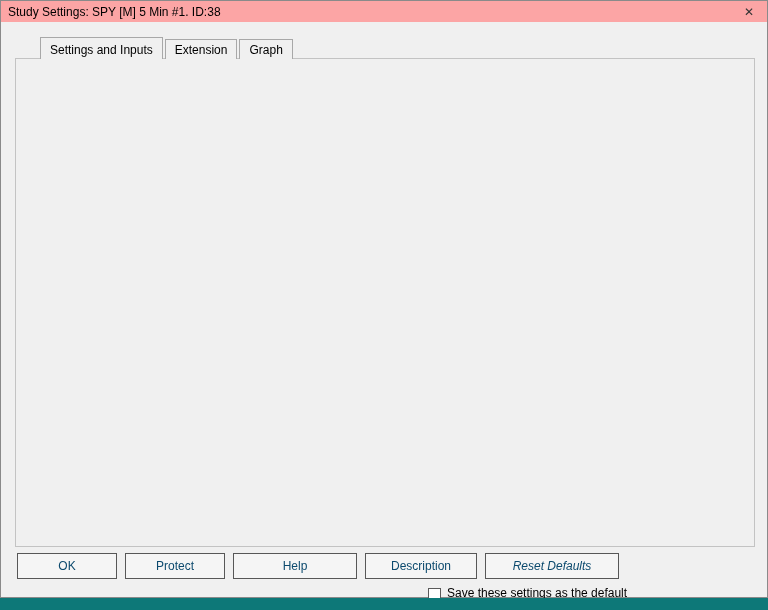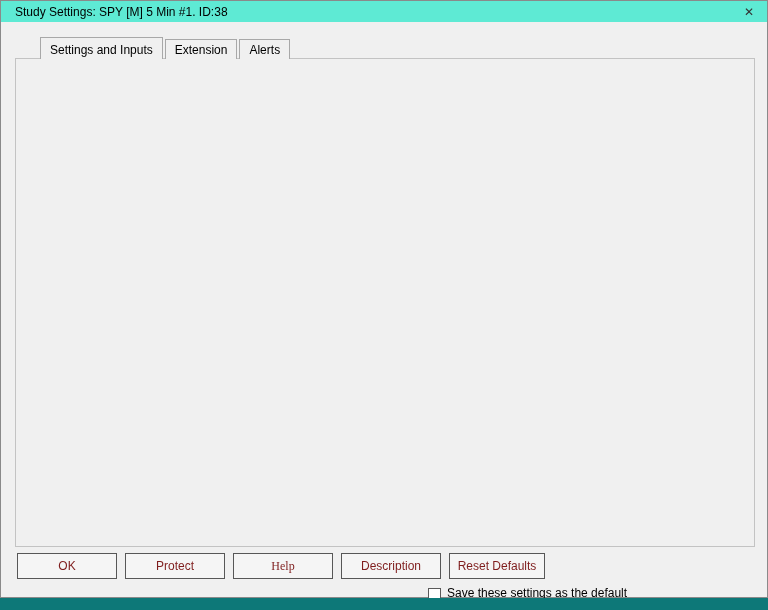--- a/index.html
+++ b/index.html
@@ -12,21 +12,21 @@
     position: relative;
     overflow: hidden;
   }
   .dialog {
     position: absolute; left: 0; top: 0; width: 768px; height: 598px;
     background: #f0f0f0;
     border: 1px solid #8a8a8a;
   }
   .titlebar {
     position: absolute; left: 0; top: 0; width: 100%; height: 21px;
-    background: #5eead4; display: flex; align-items: center; padding-left: 14px;
+    background: #fca5a5; display: flex; align-items: center; padding-left: 7px;
   }
   .title-text { font-size: 12px; color: #000; }
   .close-btn {
     position: absolute; right: 0; top: 0; width: 36px; height: 21px;
     display: flex; align-items: center; justify-content: center;
     font-size: 12px; color: #333; cursor: default;
   }
   .tab-strip {
     position: absolute; left: 15px; top: 36px; height: 22px;
     display: flex; align-items: flex-end; z-index: 3; padding-left: 24px;
@@ -106,40 +106,40 @@
     border: 1px solid #b4b4b4;
   }
   .groupbox .gb-label {
     position: absolute; left: 8px; top: -8px; background: #f0f0f0; padding: 0 4px;
   }
   .gb-text { position: absolute; left: 9px; top: 10px; white-space: nowrap; }
 
   .button-bar { position: absolute; left: 16px; top: 552px; display: flex; gap: 8px; }
   .btn {
     height: 26px; background: #f5f5f5; border: 1px solid #575757;
-    font-family: "Liberation Sans", sans-serif; font-size: 12px; color: #7f1d1d;
+    font-family: "Liberation Sans", sans-serif; font-size: 12px; color: #0c4a6e;
   }
   .save-default { position: absolute; left: 427px; top: 585px; }
 
   .bottom-strip { position: absolute; left: 0; top: 598px; width: 768px; height: 12px; background: #0d7878; }
 </style>
 </head>
 <body>
 
 <div class="dialog">
 
   <div class="titlebar">
     <span class="title-text">Study Settings: SPY [M]  5 Min  #1. ID:38</span>
   </div>
   <div class="close-btn">✕</div>
 
   <div class="tab-strip">
       <div class="tab active">Settings and Inputs</div>
       <div class="tab">Extension</div>
-      <div class="tab">Alerts</div>
+      <div class="tab">Graph</div>
     </div>
   <div class="tab-panel"></div>
 
   <div class="stat-label" style="left:30px; top:96px;">Standard Precedence</div>
 
   <div class="stat-label" style="left:30px; top:124px;">Based On:</div>
   <div class="combo" style="left:30px; top:139px; width:212px; height:22px;">
     <span class="val">&lt;Main Price Graph&gt;</span>
     <span class="dd">▼</span>
   </div>
@@ -266,23 +266,23 @@
   </div>
 
   <div class="groupbox">
     <span class="gb-label">Input</span>
     <span class="gb-text">Select an input in the list above</span>
   </div>
 
   <div class="button-bar">
       <button class="btn" style="width: 100px;">OK</button>
       <button class="btn" style="width: 100px;">Protect</button>
-      <button class="btn" style="width: 100px; font-family: Liberation Serif, serif;">Help</button>
-      <button class="btn" style="width: 100px;">Description</button>
-      <button class="btn" style="width: 96px;">Reset Defaults</button>
+      <button class="btn" style="width: 124px;">Help</button>
+      <button class="btn" style="width: 112px;">Description</button>
+      <button class="btn" style="width: 134px; font-style: italic;">Reset Defaults</button>
     </div>
 
   <div class="save-default">
     <div class="cb">
       <span class="cbbox"></span>
       <span class="cblabel">Save these settings as the default</span>
     </div>
   </div>
 
 </div>

